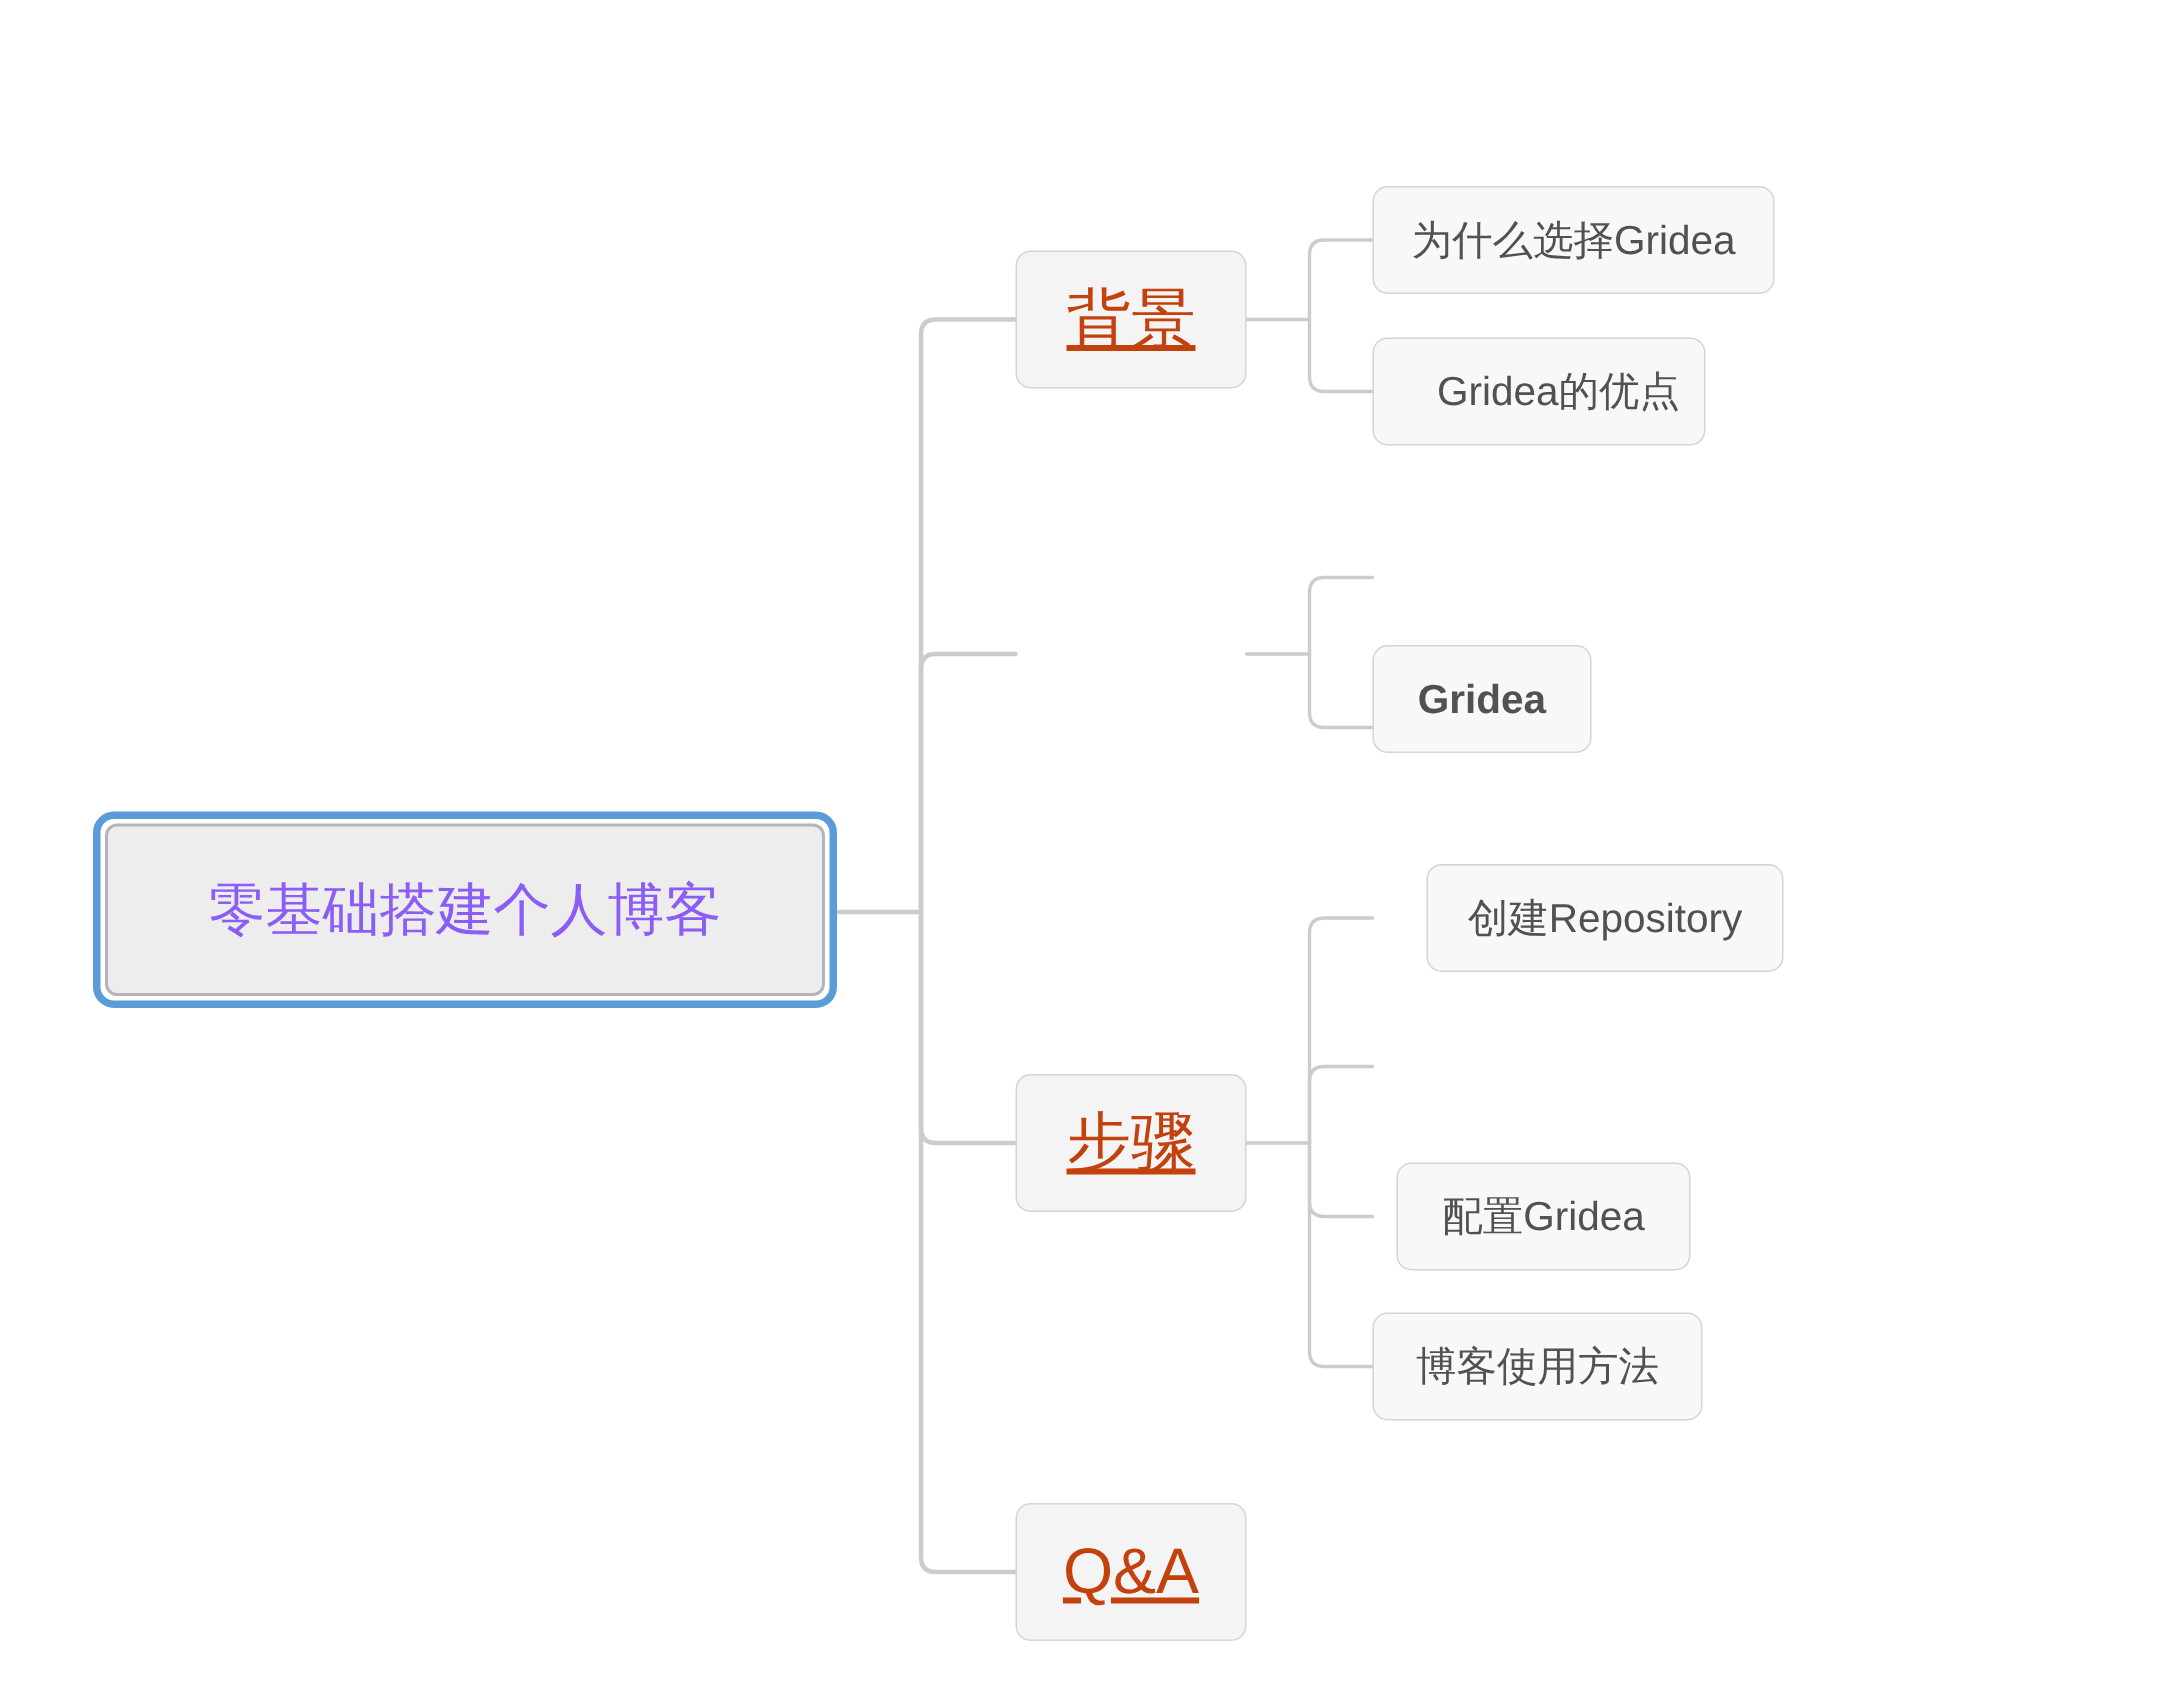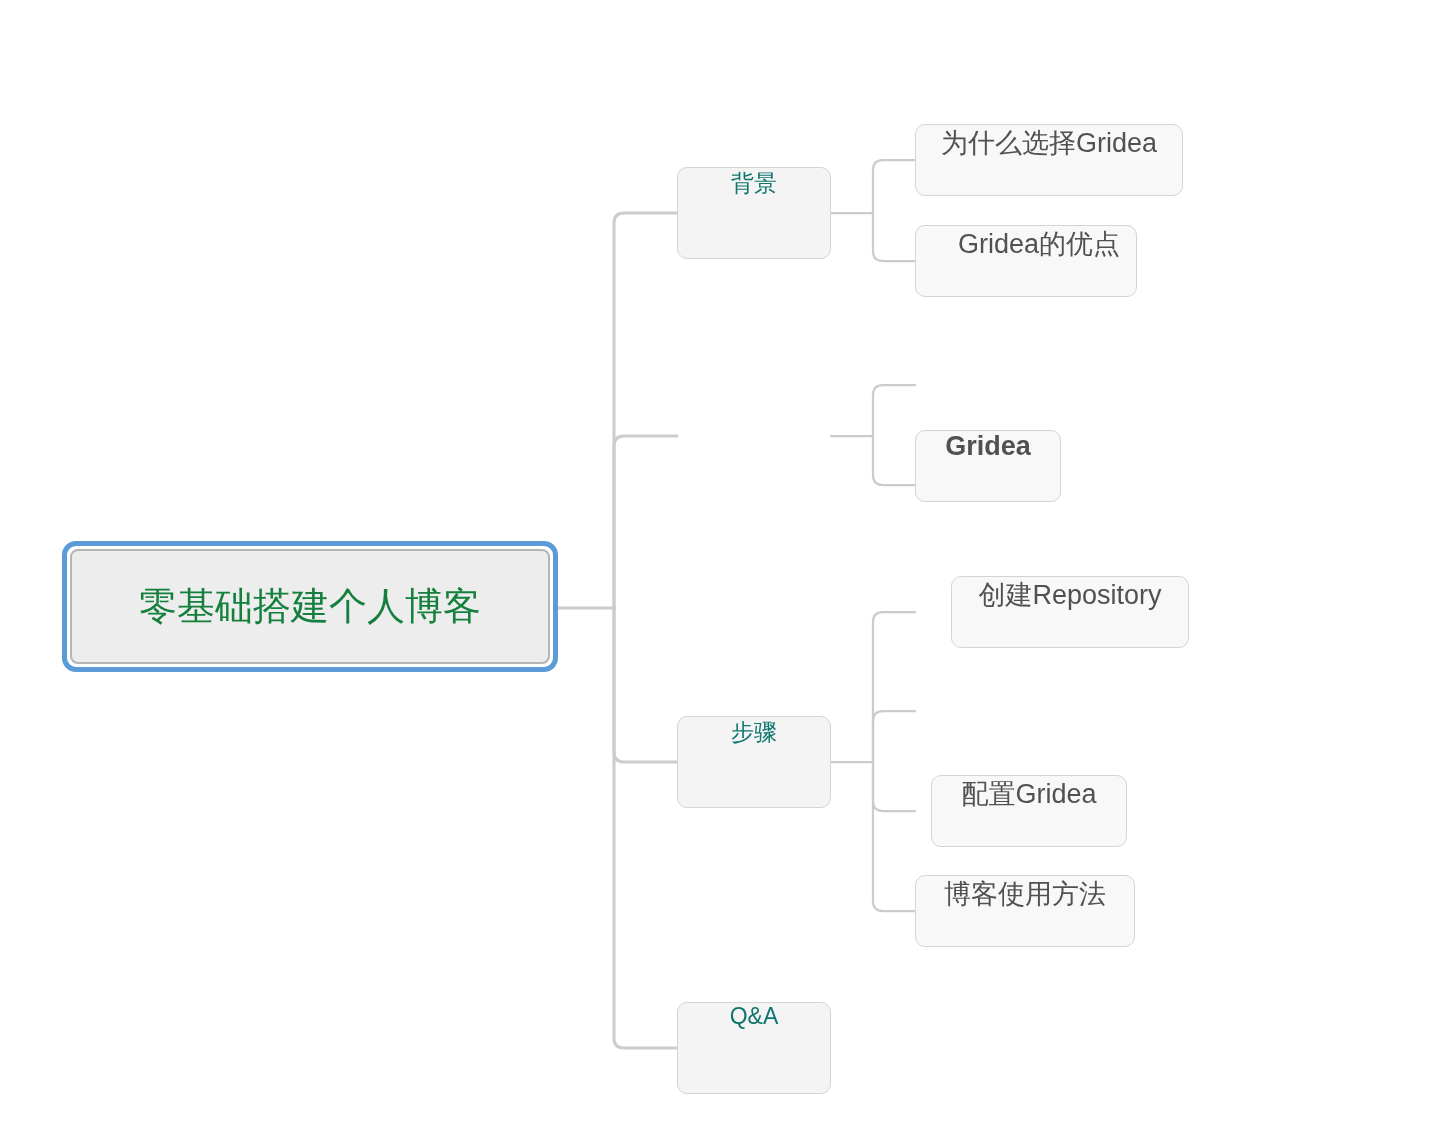--- a/index.html
+++ b/index.html
@@ -33,21 +33,21 @@
   svg.links path {
     fill: none;
     stroke: var(--line);
     stroke-linecap: round;
   }
   svg.links path.trunk { stroke-width: 3; }
   svg.links path.branchlink { stroke-width: 2.25; }
   .node {
     position: absolute;
     display: flex;
-    align-items: flex-start;
+    align-items: center;
     justify-content: center;
     text-align: center;
     cursor: default;
     white-space: nowrap;
   }
   .root-outer {
     left: 62px; top: 541px; width: 496px; height: 131px;
     border: 5px solid var(--selection);
     border-radius: 14px;
     background: #ffffff;
@@ -55,29 +55,30 @@
   }
   .root-inner {
     width: 100%; height: 100%;
     background: var(--root-fill);
     border: 2px solid var(--root-border);
     border-radius: 8px;
     display: flex;
     align-items: center;
     justify-content: center;
     font-size: 38px;
-    color: #15803d;
+    color: #8b5cf6;
   }
   .topic {
     background: var(--node-fill);
     border: 1.5px solid var(--node-border);
     border-radius: 10px;
     left: 677px; width: 154px; height: 92px;
-    font-size: 23px;
-    color: #0f766e;
+    font-size: 43px;
+    color: #c2410c;
+    text-decoration: underline;
   }
   .subtopic {
     background: var(--subnode-fill);
     border: 1.5px solid var(--node-border);
     border-radius: 10px;
     left: 915px; height: 72px;
     font-size: 27px;
     color: #515151;
   }
   #b0 { top: 167px; }

